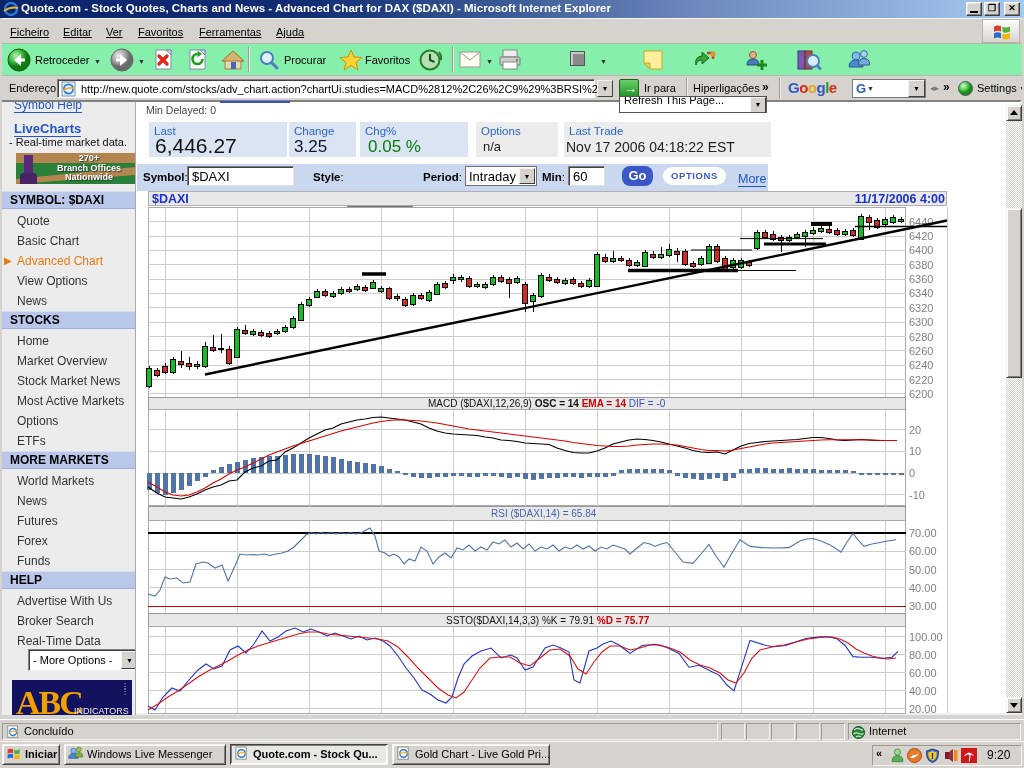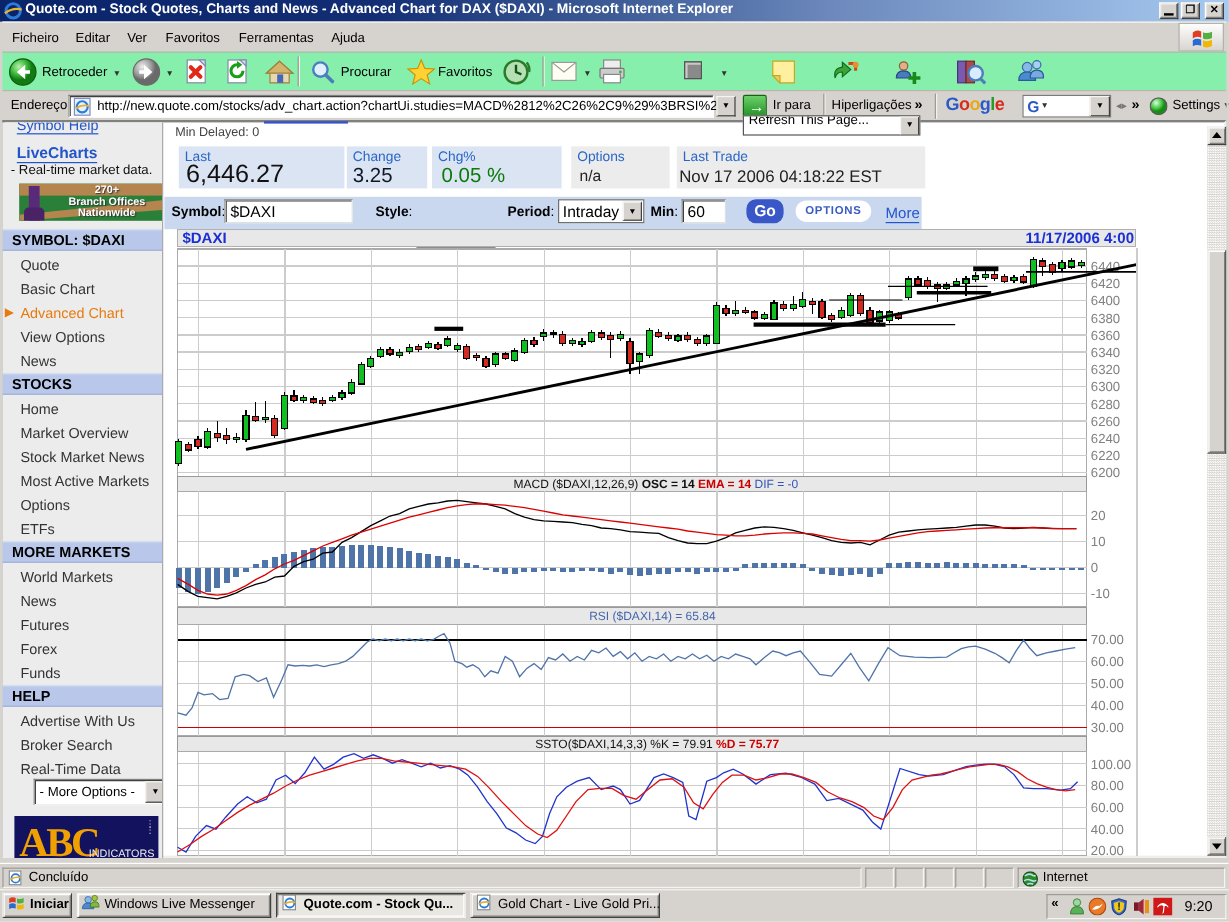--- a/index.html
+++ b/index.html
@@ -8,21 +8,21 @@
 
 #titlebar{position:absolute;left:0;top:0;width:1024px;height:18px;
 background:linear-gradient(to right,#0a246a 0%,#122d74 30%,#3d5c96 50%,#6d89bd 68%,#a6caf0 100%);
 color:#fff;font-weight:bold;font-size:11.5px;}
 .tbtn{position:absolute;top:2px;width:16px;height:14px;background:#d6d3ce;
 border:1px solid;border-color:#fff #404040 #404040 #fff;box-shadow:inset -1px -1px 0 #808080,inset 1px 1px 0 #e8e6e2;
 font-size:9px;line-height:11px;text-align:center;color:#000;font-weight:bold;}
 
 #menubar{position:absolute;left:2px;top:18px;width:1020px;height:25px;background:#d6d3ce;
 border-top:1px solid #f5f4f1;font-size:11px;color:#000;}
-#menubar span.mi{position:absolute;top:7px;}
+#menubar span.mi{position:absolute;top:7px;text-decoration:underline;}
 
 #toolbar{position:absolute;left:2px;top:43px;width:1020px;height:32px;background:#86efac;border-top:1px solid #b9b6b0;}
 #toolbar .lbl{position:absolute;top:10px;font-size:11px;color:#000;}
 .vsep{position:absolute;top:3px;height:25px;width:2px;border-left:1px solid #9d9a94;border-right:1px solid #f2f1ee;}
 .ddarr{position:absolute;font-size:7px;color:#333;top:14px;}
 
 #addrbar{position:absolute;left:2px;top:75px;width:1020px;height:25px;background:#d6d3ce;border-top:1px solid #b9b6b0;}
 #addrinput{position:absolute;left:55px;top:3px;width:538px;height:19px;background:#fff;border:1px solid;border-color:#808080 #fff #fff #808080;box-shadow:inset 1px 1px 0 #404040;font-size:11px;line-height:17px;}
 
 #content{position:absolute;left:2px;top:100px;width:1020px;height:615px;background:#fff;

